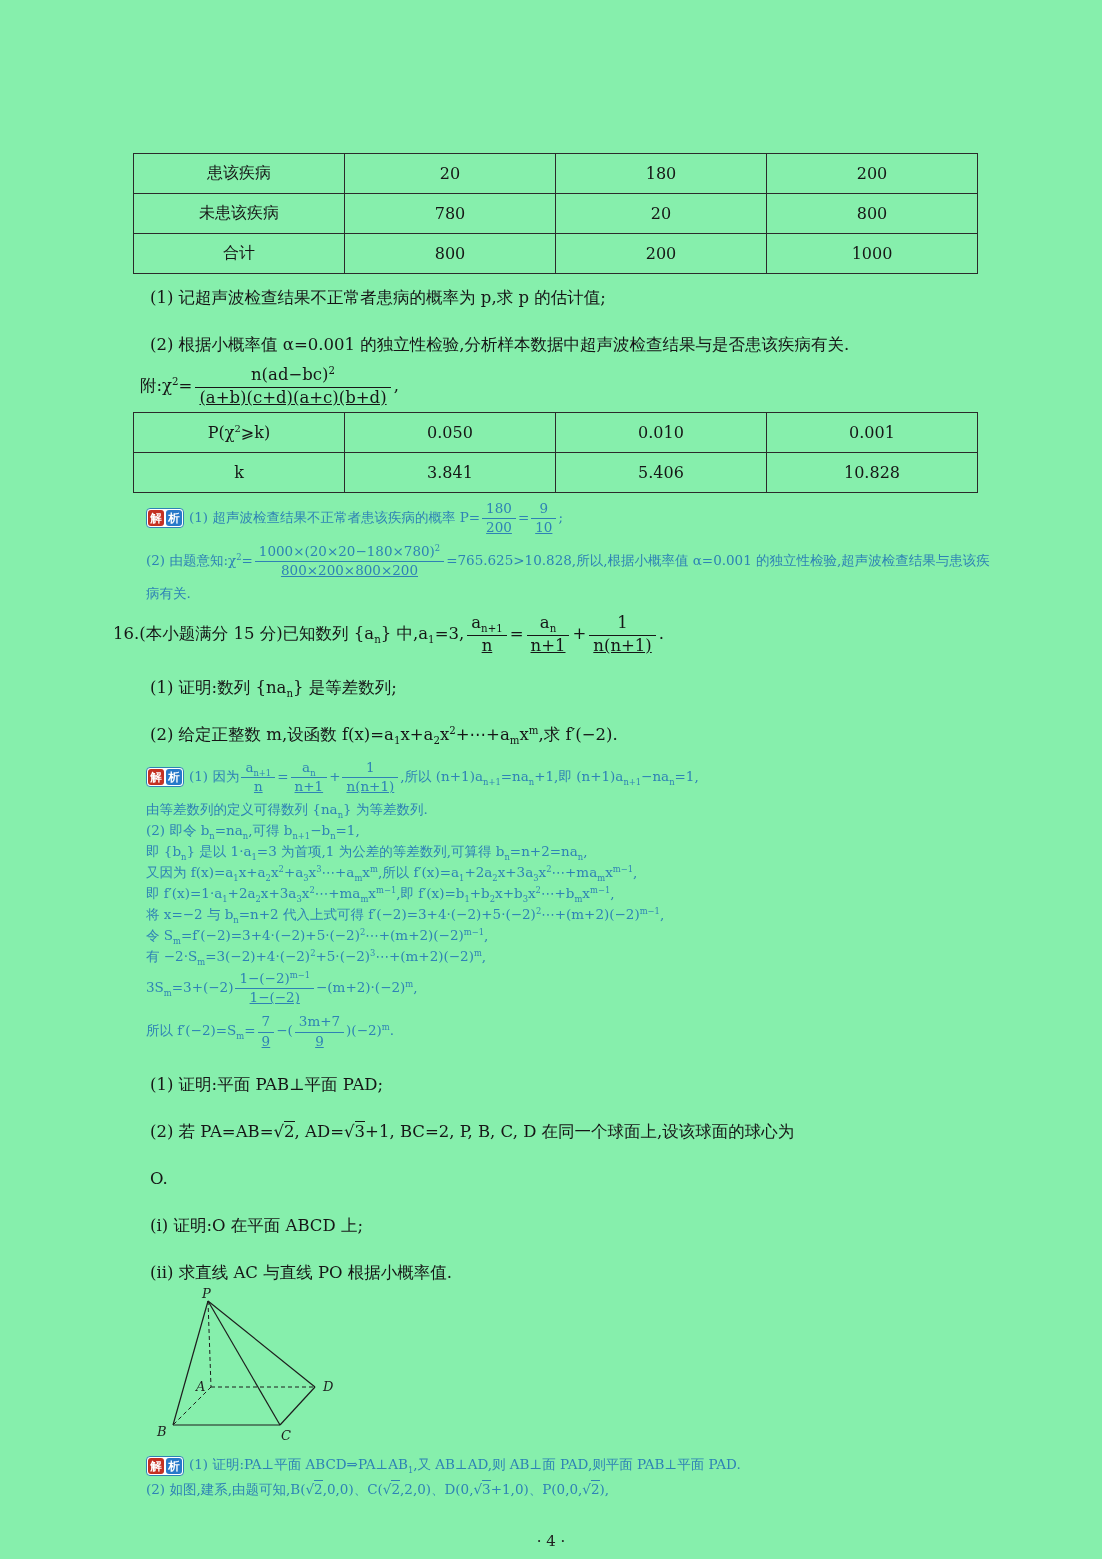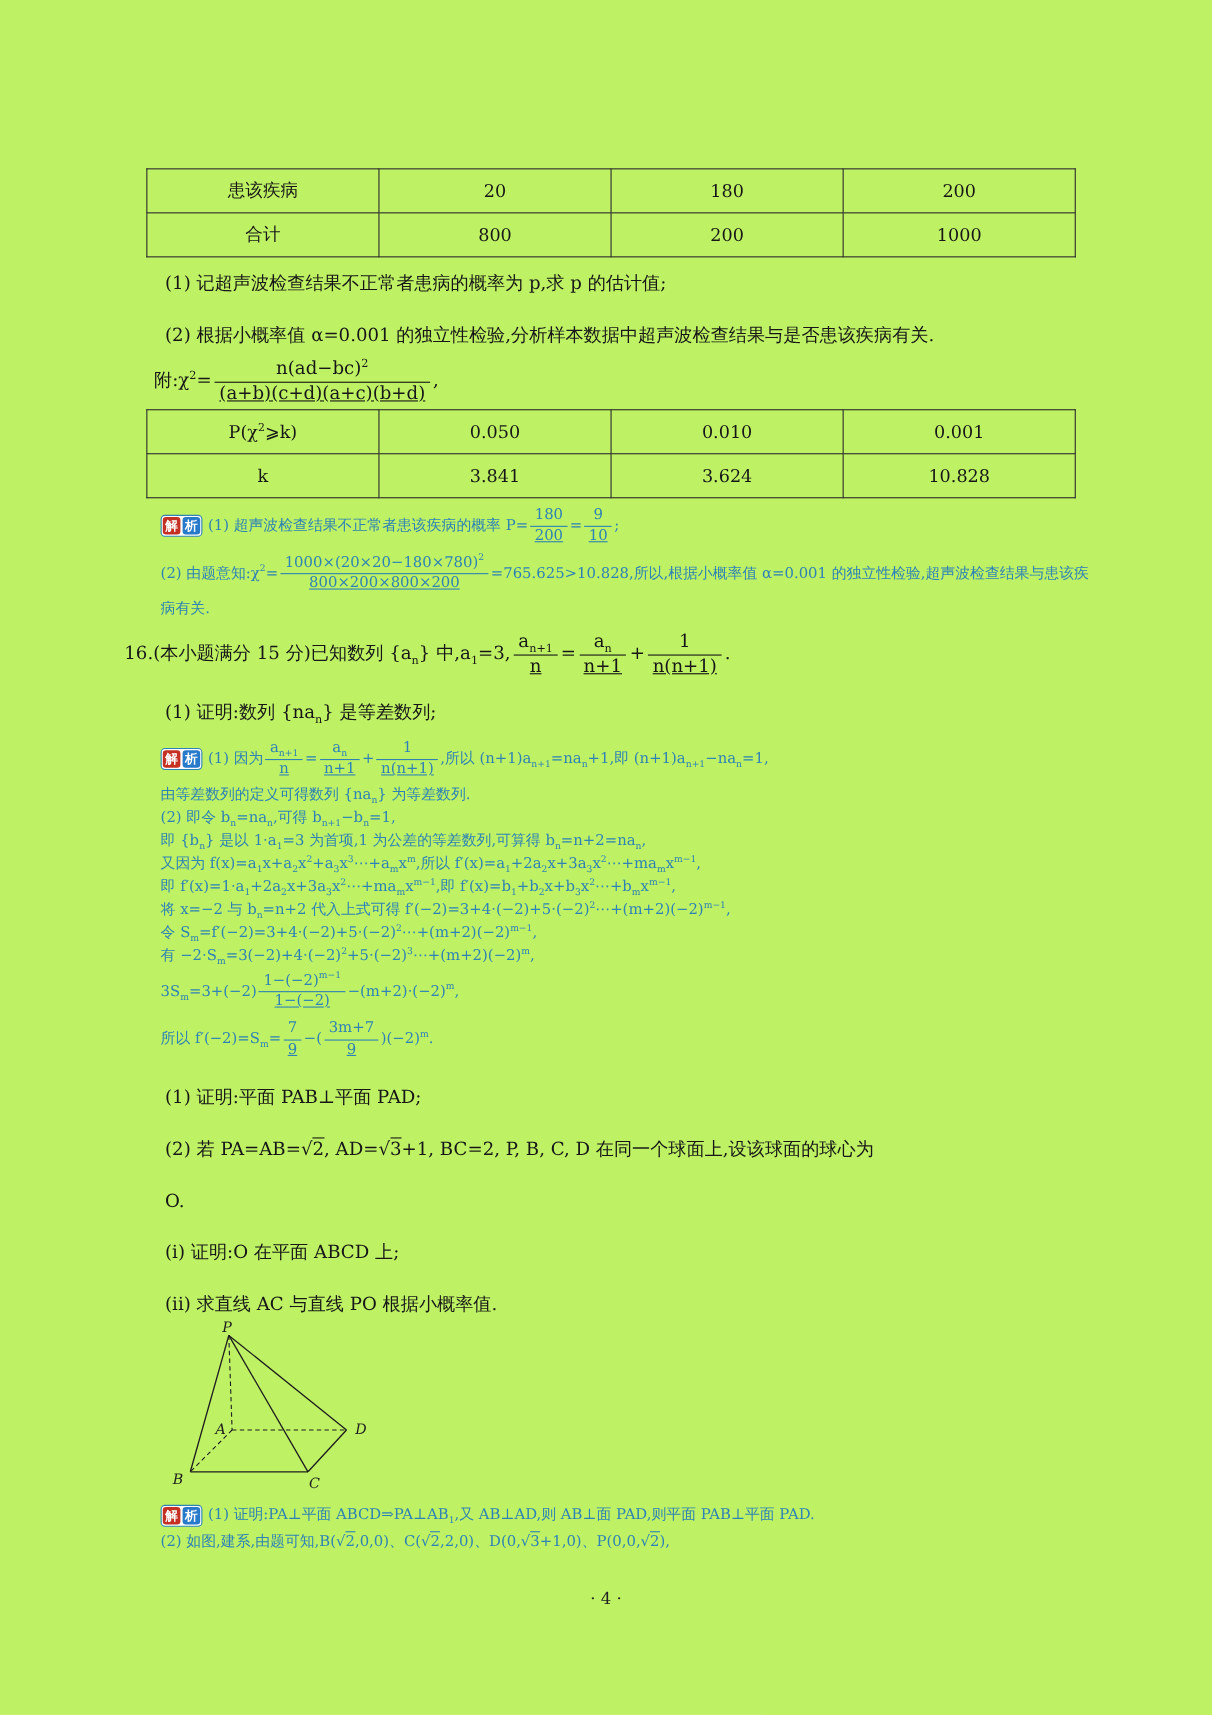--- a/index.html
+++ b/index.html
@@ -1,18 +1,18 @@
 <!DOCTYPE html>
 <html><head>
 <meta charset="utf-8">
 <style>
   html,body{margin:0;padding:0;background:#ffffff;}
   .page{
     position:relative;width:1102px;height:1559px;box-sizing:border-box;
-    padding:153px 0 0 113px;background:#bef264;overflow:hidden;
+    padding:153px 0 0 113px;background:#86efac;overflow:hidden;
     font-family:"DejaVu Serif","Liberation Serif",serif;color:#161616;
   }
   sub,sup{font-size:0.62em;line-height:0;}
   .rad{border-top:1.2px solid currentColor;}
   
   .tbl{border-collapse:collapse;table-layout:fixed;width:845px;margin-left:20px;}
   .tbl td{border:1.6px solid #2b2b2b;height:39px;text-align:center;vertical-align:middle;
           font-size:16px;padding:0;}
   
   .qitem{margin:16px 0 0 37px;line-height:31px;font-size:16.5px;}
@@ -54,20 +54,26 @@
 
   <table class="tbl">
     <tbody>
       <tr>
         <td>患该疾病</td>
         <td>20</td>
         <td>180</td>
         <td>200</td>
       </tr>
       <tr>
+        <td>未患该疾病</td>
+        <td>780</td>
+        <td>20</td>
+        <td>800</td>
+      </tr>
+      <tr>
         <td>合计</td>
         <td>800</td>
         <td>200</td>
         <td>1000</td>
       </tr>
     </tbody>
   </table>
 
   <p class="qitem first">(1) 记超声波检查结果不正常者患病的概率为 p,求 p 的估计值;</p>
   <p class="qitem">(2) 根据小概率值 α=0.001 的独立性检验,分析样本数据中超声波检查结果与是否患该疾病有关.</p>
@@ -80,21 +86,21 @@
     <tbody>
       <tr>
         <td>P(χ<sup>2</sup>⩾k)</td>
         <td>0.050</td>
         <td>0.010</td>
         <td>0.001</td>
       </tr>
       <tr>
         <td>k</td>
         <td>3.841</td>
-        <td>3.624</td>
+        <td>5.406</td>
         <td>10.828</td>
       </tr>
     </tbody>
   </table>
 
   <div class="sol" style="margin-top:4px;">
     <div class="sol-line tall">
       <span class="badge">
           <span class="b red">解</span>
           <span class="b blu">析</span>
@@ -104,20 +110,21 @@
       <span>(2) 由题意知:χ<sup>2</sup>=</span><span class="frac"><span class="num">1000×(20×20−180×780)<sup>2</sup></span><span class="den">800×200×800×200</span></span><span>=765.625&gt;10.828,所以,根据小概率值 α=0.001 的独立性检验,超声波检查结果与患该疾</span>
     </div>
     <div class="sol-line">病有关.</div>
   </div>
 
   <div class="qblock">
     <div class="mline">
       <span>16.(本小题满分 15 分)已知数列 {a<sub>n</sub>} 中,a<sub>1</sub>=3,</span><span class="frac"><span class="num">a<sub>n+1</sub></span><span class="den">n</span></span><span>=</span><span class="frac"><span class="num">a<sub>n</sub></span><span class="den">n+1</span></span><span>+</span><span class="frac"><span class="num">1</span><span class="den">n(n+1)</span></span><span>.</span>
     </div>
     <p class="qitem">(1) 证明:数列 {na<sub>n</sub>} 是等差数列;</p>
+    <p class="qitem">(2) 给定正整数 m,设函数 f(x)=a<sub>1</sub>x+a<sub>2</sub>x<sup>2</sup>+⋯+a<sub>m</sub>x<sup>m</sup>,求 f′(−2).</p>
   </div>
 
   <div class="sol" style="margin-top:6px;">
     <div class="sol-line tall">
       <span class="badge">
           <span class="b red">解</span>
           <span class="b blu">析</span>
         </span><span>(1) 因为</span><span class="frac"><span class="num">a<sub>n+1</sub></span><span class="den">n</span></span><span>=</span><span class="frac"><span class="num">a<sub>n</sub></span><span class="den">n+1</span></span><span>+</span><span class="frac"><span class="num">1</span><span class="den">n(n+1)</span></span><span>,所以 (n+1)a<sub>n+1</sub>=na<sub>n</sub>+1,即 (n+1)a<sub>n+1</sub>−na<sub>n</sub>=1,</span>
     </div>
     <div class="sol-line">由等差数列的定义可得数列 {na<sub>n</sub>} 为等差数列.</div>

